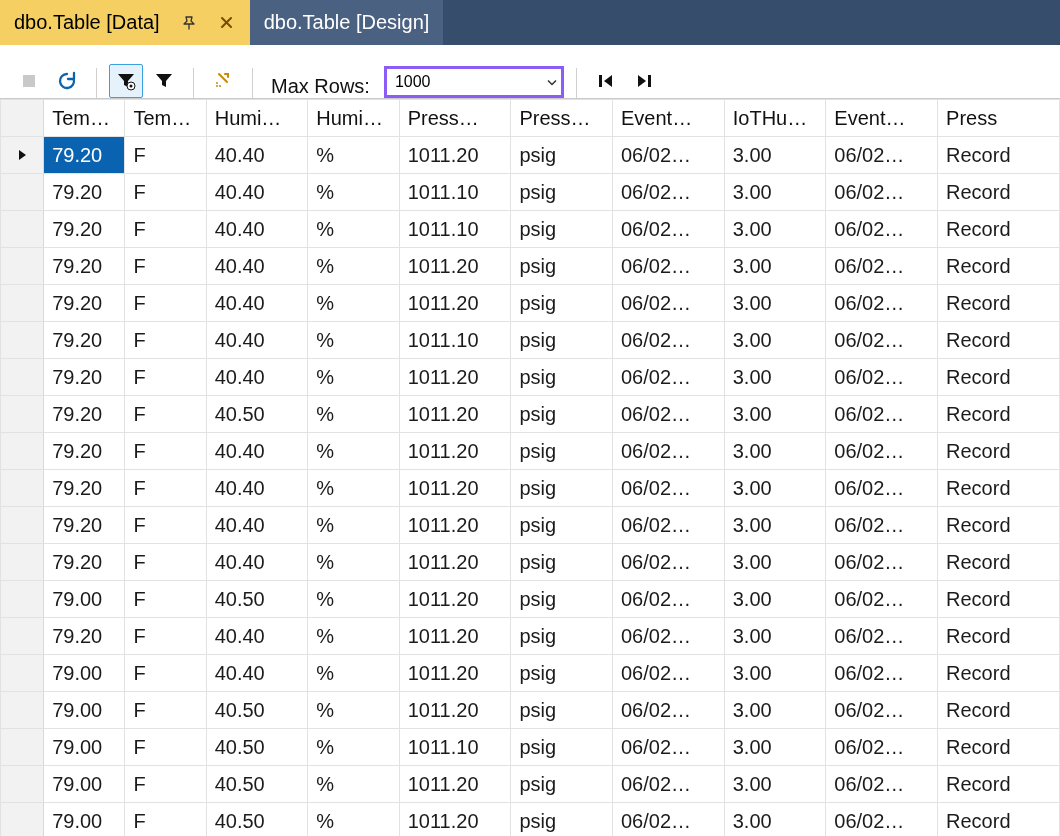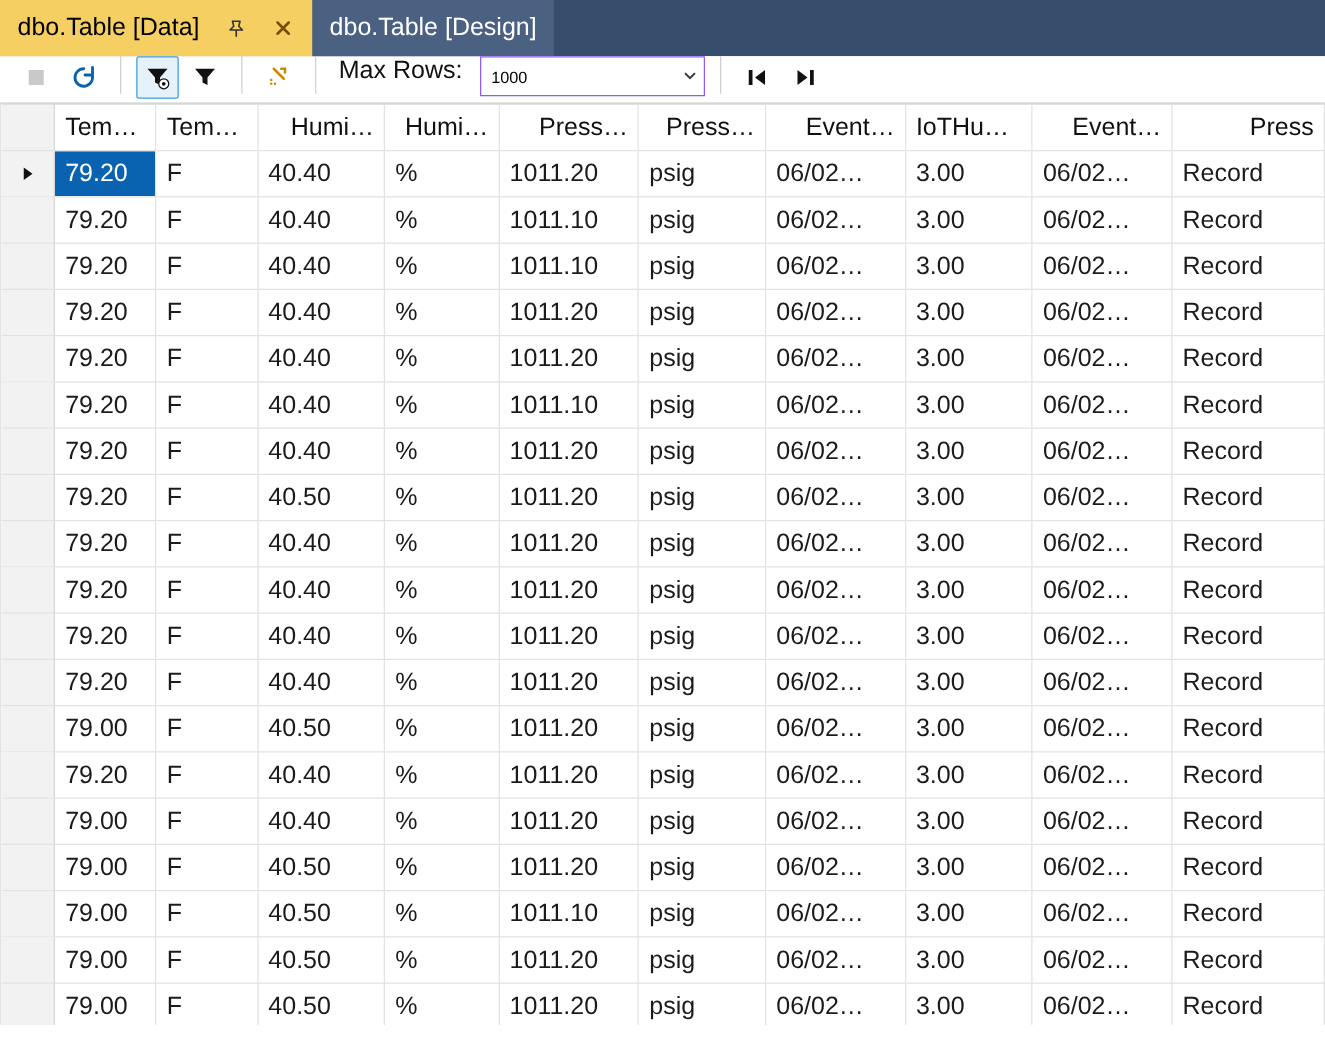--- a/index.html
+++ b/index.html
@@ -33,42 +33,42 @@
   .tab.active   { background: #f5cf62; color:#000; }
   .tab.inactive { background: #4b6182; color:#fff;text-align:center; }
   .tab .pin-icon, .tab .close-icon {
     display:inline-flex; align-items:center; justify-content:center;
     width:18px; height:18px;
   }
 
   
   .toolbar {
     display:flex;
-    align-items:flex-start;
-    height:38px;
+    align-items:flex-end;
+    height:54px;
     border-bottom:1px solid #c9c9c9;
     padding:0 12px;
     gap:4px;
     background:#fff;
   }
   .tb-sep {
     width:1px; height:30px; background:#d0d0d0; margin:0 8px;
   }
   .tb-btn {
     display:inline-flex; align-items:center; justify-content:center;
     width:34px; height:34px;
     border-radius:2px;
     cursor:pointer;
   }
   .tb-btn.active-frame { border:1px solid #3aa0e0; background:#e6f2fb; }
   .tb-label { font-size:20px; color:#111; margin:0 10px 0 6px; }
   .tb-input {
     width:180px; height:32px;
-    border:1px solid #8b5cf6;
-    font-size:13px;
+    border:3px solid #8b5cf6;
+    font-size:16px;
     padding:2px 26px 2px 8px;
     background:#fff;
   }
   .combo-wrap { position:relative; display:inline-flex; align-items:center; }
   .combo-wrap .caret {
     position:absolute; right:6px; top:50%; transform:translateY(-50%);
     pointer-events:none;
   }
 
   
@@ -87,21 +87,20 @@
     font-size:20px;
     white-space:nowrap;
     overflow:hidden;
     text-overflow:ellipsis;
     vertical-align:middle;
   }
   .grid thead th {
     background:#fff;
     color:#111;
     border-top:1px solid #e2e2e2;
-    text-align:right;
   }
   .grid tbody tr td:first-child,
   .grid thead th:first-child {
     background:#f2f2f2;
     border-right:1px solid #d8d8d8;
     text-align:center;
   }
   .row-selector { width:42px; }
   .sel-cell {
     background:#0a63b0 !important;

